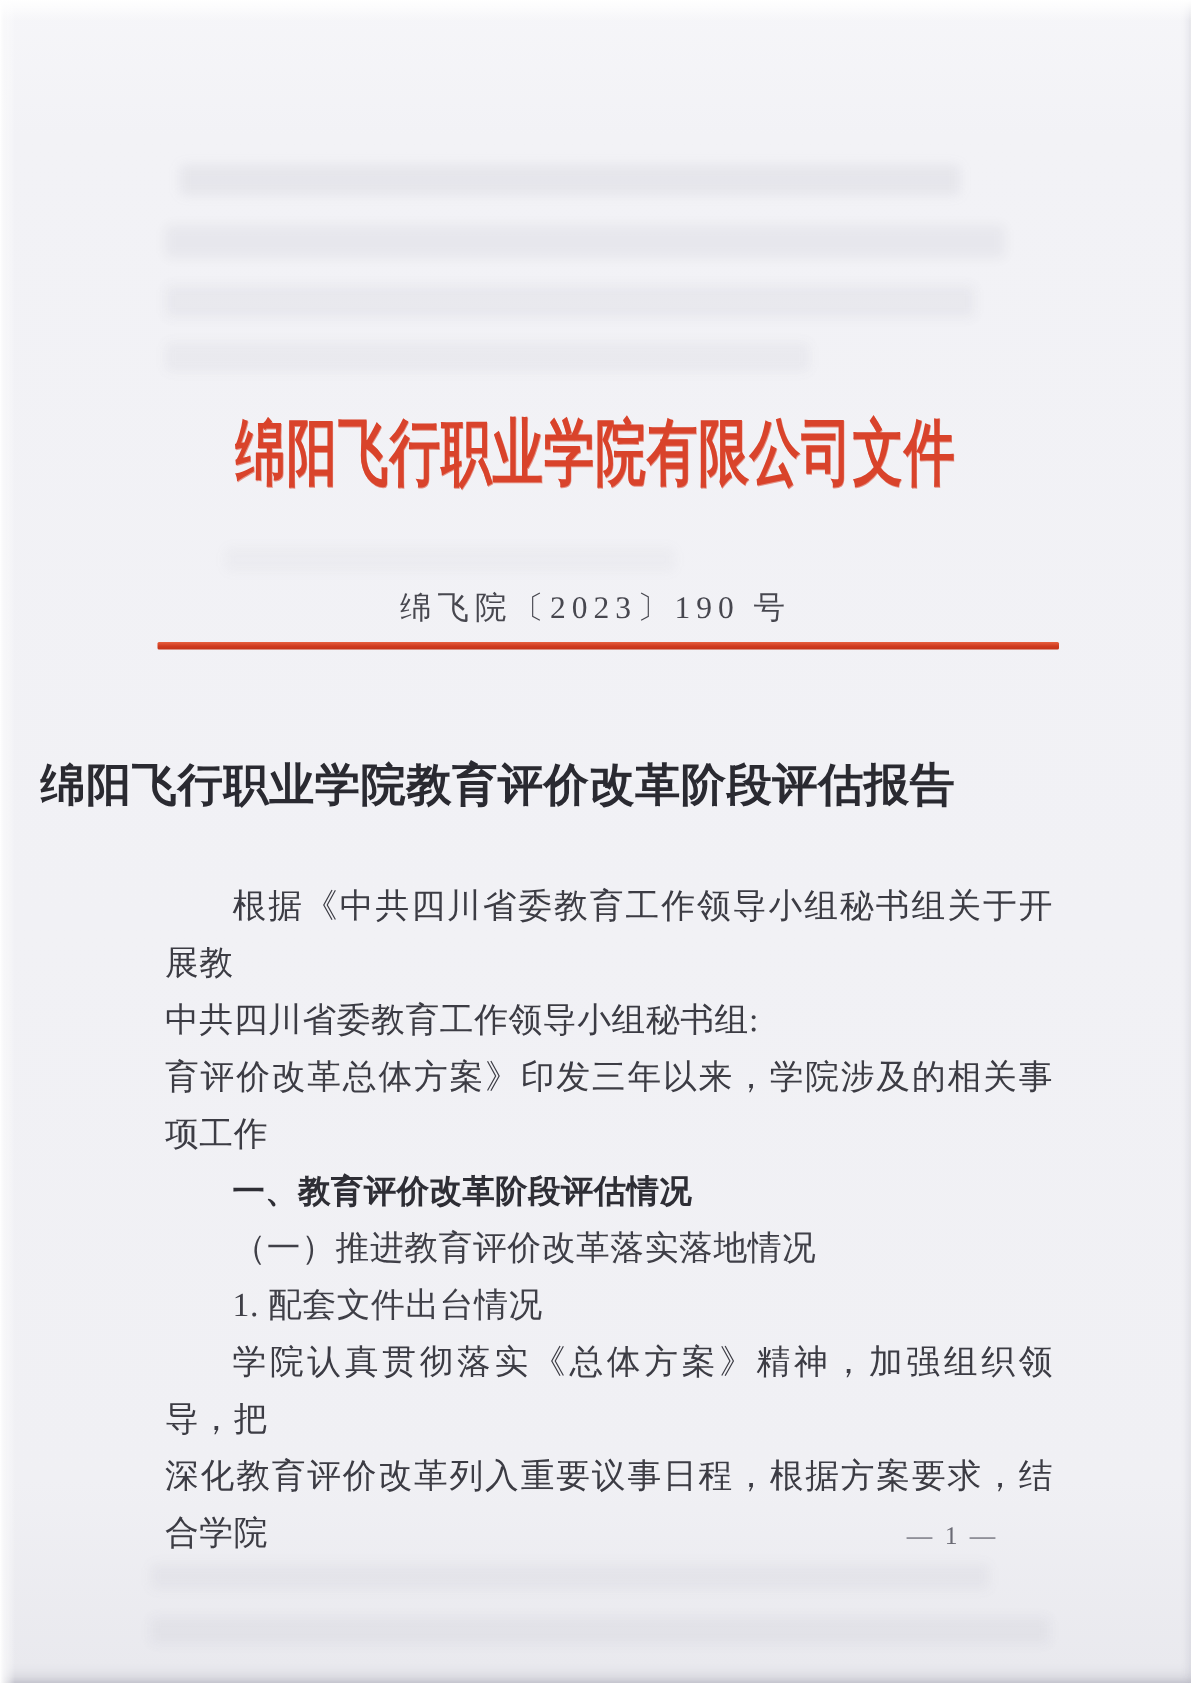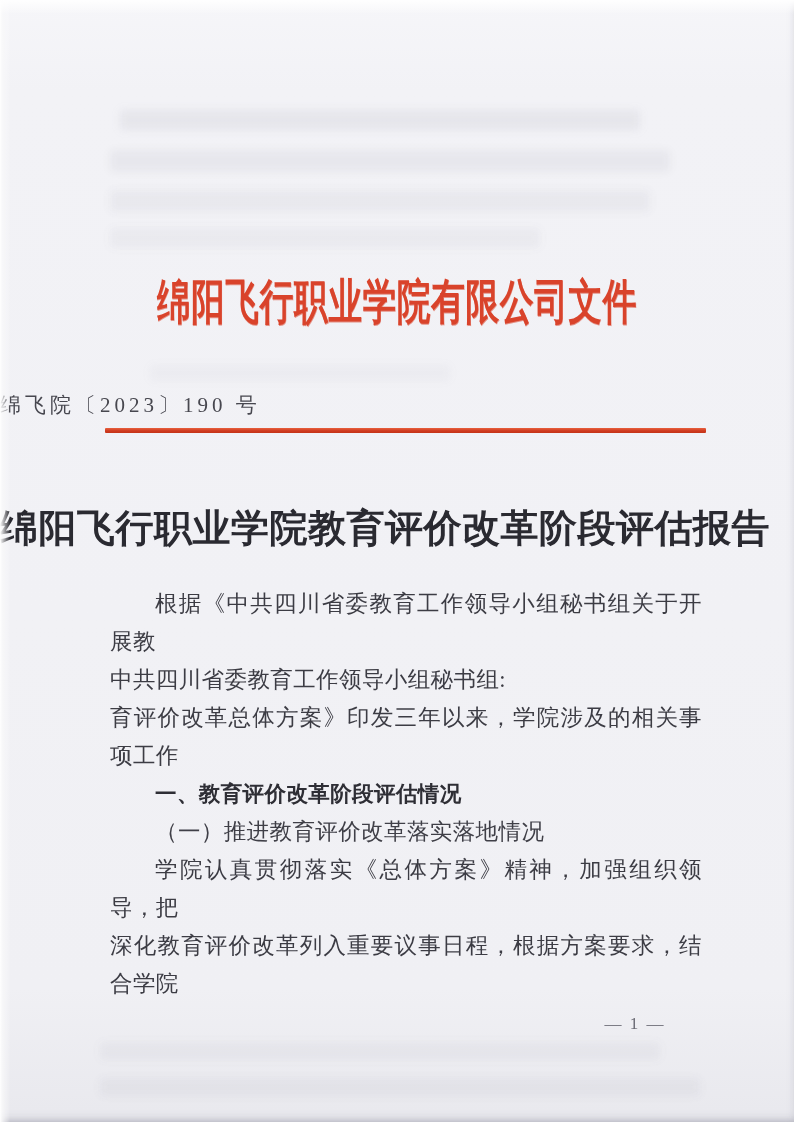--- a/index.html
+++ b/index.html
@@ -42,33 +42,34 @@
     color: #d9432b;
     font-weight: 700;
     font-size: 48px;
     letter-spacing: 1px;
     text-shadow: 0.5px 0.5px 0 rgba(217,67,43,0.55);
   }
   .org-title > span { display: inline-block; transform: scaleX(0.70); transform-origin: 50% 50%; }
 
   .doc-number {
     position: absolute; top: 391px; left: 0; width: 794px;
+    text-align: center;
     font-size: 21px; letter-spacing: 4px; color: #47474f;
   }
 
   .red-rule {
     position: absolute; top: 428px; left: 105px; width: 601px; height: 5px;
     background: linear-gradient(180deg, #e8603f 0%, #cf3b20 55%, #c43318 100%);
     border-radius: 1px;
   }
 
   .report-title {
     position: absolute; top: 503px; left: 0; width: 664px;
-    white-space: nowrap;
-    font-size: 38px; font-weight: 700; letter-spacing: 0.5px;
+    text-align: center; white-space: nowrap;
+    font-size: 30px; font-weight: 700; letter-spacing: 0.5px;
     color: #2a2a31;
   }
 
   .body-block {
     position: absolute; top: 585px; left: 110px; width: 592px;
     font-size: 22.5px; line-height: 38px;
     letter-spacing: 0.4px;
     text-align: justify;
   }
   .line { min-height: 38px; }
@@ -104,20 +105,21 @@
   <div class="red-rule"></div>
 
   <div class="report-title">绵阳飞行职业学院教育评价改革阶段评估报告</div>
 
   <div class="body-block">
     <div class="line indent">根据《中共四川省委教育工作领导小组秘书组关于开展教</div>
     <div class="line">中共四川省委教育工作领导小组秘书组:</div>
     <div class="line">育评价改革总体方案》印发三年以来，学院涉及的相关事项工作</div>
     <div class="line indent h-bold">一、教育评价改革阶段评估情况</div>
     <div class="line indent h-kai">（一）推进教育评价改革落实落地情况</div>
+    <div class="line indent h-kai">1. 配套文件出台情况</div>
     <div class="line indent">学院认真贯彻落实《总体方案》精神，加强组织领导，把</div>
     <div class="line">深化教育评价改革列入重要议事日程，根据方案要求，结合学院</div>
 
   </div>
 
   <div class="page-number">— 1 —</div>
 
 </div>
 
 </body></html>

